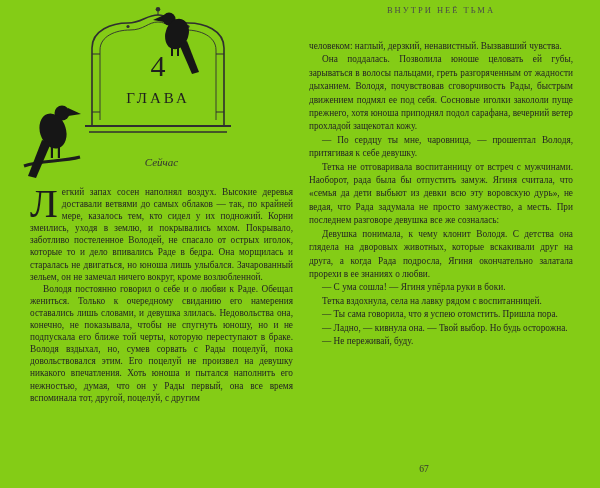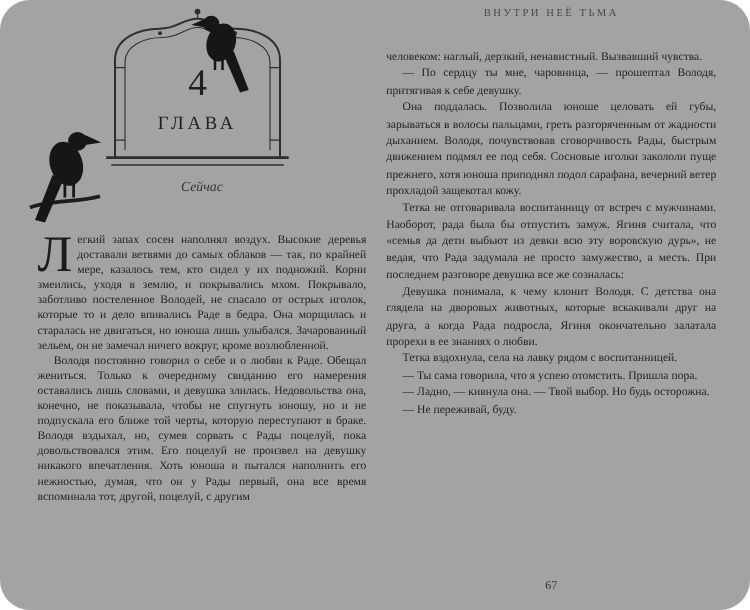--- a/index.html
+++ b/index.html
@@ -1,49 +1,49 @@
 <!DOCTYPE html>
 <html><head>
 <meta charset="utf-8">
 <style>
   html,body{margin:0;padding:0;}
   .spread{
     position:relative;width:600px;height:488px;
-    background:#a3a3a3;overflow:hidden;
-    font-family:"Liberation Serif", serif;color:#222;border-radius:24px;
+    background:#84cc16;overflow:hidden;
+    font-family:"Liberation Serif", serif;color:#222;
   }
   .running-header{
     position:absolute;left:309px;top:5px;width:264px;
     text-align:center;font-size:8.5px;letter-spacing:2px;color:#4a4a4a;
   }
   .ornament{position:absolute;left:76px;top:6px;width:164px;height:138px;}
   .frame-bird{position:absolute;left:152px;top:10px;}
   .left-bird{position:absolute;left:20px;top:96px;}
   .section-title{
-    position:absolute;left:30px;top:144px;width:263px;
+    position:absolute;left:30px;top:156px;width:263px;
     text-align:center;font-style:italic;font-size:11px;color:#333;
   }
   .page-text{
     position:absolute;text-align:justify;
     font-size:9.3px;color:#242424;
   }
   .left-text{left:30px;top:186px;width:263px;line-height:12.1px;}
   .right-text{left:309px;top:40px;width:264px;line-height:13.4px;}
   .page-text p{margin:0;text-indent:13px;}
   .page-text p.no-indent{text-indent:0;}
   .dropcap{
     float:left;font-size:41px;line-height:32px;
     padding:1px 4px 0 0;color:#1c1c1c;
   }
   .pagenum{
     position:absolute;top:464px;text-align:center;
     font-size:9.5px;color:#333;
   }
   .pagenum-left{left:30px;width:263px;}
-  .pagenum-right{left:309px;width:264px;}
+  .pagenum-right{left:292px;width:264px;}
   svg text{font-family:"Liberation Serif", serif;fill:#1f1f1f;}
 </style>
 </head>
 <body>
 
 <div class="spread">
 
   <div class="running-header">ВНУТРИ НЕЁ ТЬМА</div>
 
   <div class="ornament">
@@ -92,24 +92,25 @@
 
   <div class="section-title">Сейчас</div>
 
   <div class="page-text left-text">
     <p class="no-indent"><span class="dropcap">Л</span><span>егкий запах сосен наполнял воздух. Высокие деревья доставали ветвями до самых облаков — так, по крайней мере, казалось тем, кто сидел у их подножий. Корни змеились, уходя в землю, и покрывались мхом. Покрывало, заботливо постеленное Володей, не спасало от острых иголок, которые то и дело впивались Раде в бедра. Она морщилась и старалась не двигаться, но юноша лишь улыбался. Зачарованный зельем, он не замечал ничего вокруг, кроме возлюбленной.</span></p>
     <p>Володя постоянно говорил о себе и о любви к Раде. Обещал жениться. Только к очередному свиданию его намерения оставались лишь словами, и девушка злилась. Недовольства она, конечно, не показывала, чтобы не спугнуть юношу, но и не подпускала его ближе той черты, которую переступают в браке. Володя вздыхал, но, сумев сорвать с Рады поцелуй, пока довольствовался этим. Его поцелуй не произвел на девушку никакого впечатления. Хоть юноша и пытался наполнить его нежностью, думая, что он у Рады первый, она все время вспоминала тот, другой, поцелуй, с другим</p>
   </div>
 
   <div class="page-text right-text">
     <p class="no-indent">человеком: наглый, дерзкий, ненавистный. Вызвавший чувства.</p>
+    <p>Она поддалась. Позволила юноше целовать ей губы, зарываться в волосы пальцами, греть разгоряченным от жадности дыханием. Володя, почувствовав сговорчивость Рады, быстрым движением подмял ее под себя. Сосновые иголки закололи пуще прежнего, хотя юноша приподнял подол сарафана, вечерний ветер прохладой защекотал кожу.</p>
     <p>— По сердцу ты мне, чаровница, — прошептал Володя, притягивая к себе девушку.</p>
-    <p>Она поддалась. Позволила юноше целовать ей губы, зарываться в волосы пальцами, греть разгоряченным от жадности дыханием. Володя, почувствовав сговорчивость Рады, быстрым движением подмял ее под себя. Сосновые иголки закололи пуще прежнего, хотя юноша приподнял подол сарафана, вечерний ветер прохладой защекотал кожу.</p>
     <p>Тетка не отговаривала воспитанницу от встреч с мужчинами. Наоборот, рада была бы отпустить замуж. Ягиня считала, что «семья да дети выбьют из девки всю эту воровскую дурь», не ведая, что Рада задумала не просто замужество, а месть. При последнем разговоре девушка все же созналась:</p>
     <p>Девушка понимала, к чему клонит Володя. С детства она глядела на дворовых животных, которые вскакивали друг на друга, а когда Рада подросла, Ягиня окончательно залатала прорехи в ее знаниях о любви.</p>
+    <p>— С ума сошла! — Ягиня упёрла руки в боки.</p>
     <p>Тетка вздохнула, села на лавку рядом с воспитанницей.</p>
     <p>— Ты сама говорила, что я успею отомстить. Пришла пора.</p>
     <p>— Ладно, — кивнула она. — Твой выбор. Но будь осторожна.</p>
     <p>— Не переживай, буду.</p>
   </div>
 
   <div class="pagenum pagenum-right">67</div>
 
 </div>
 

